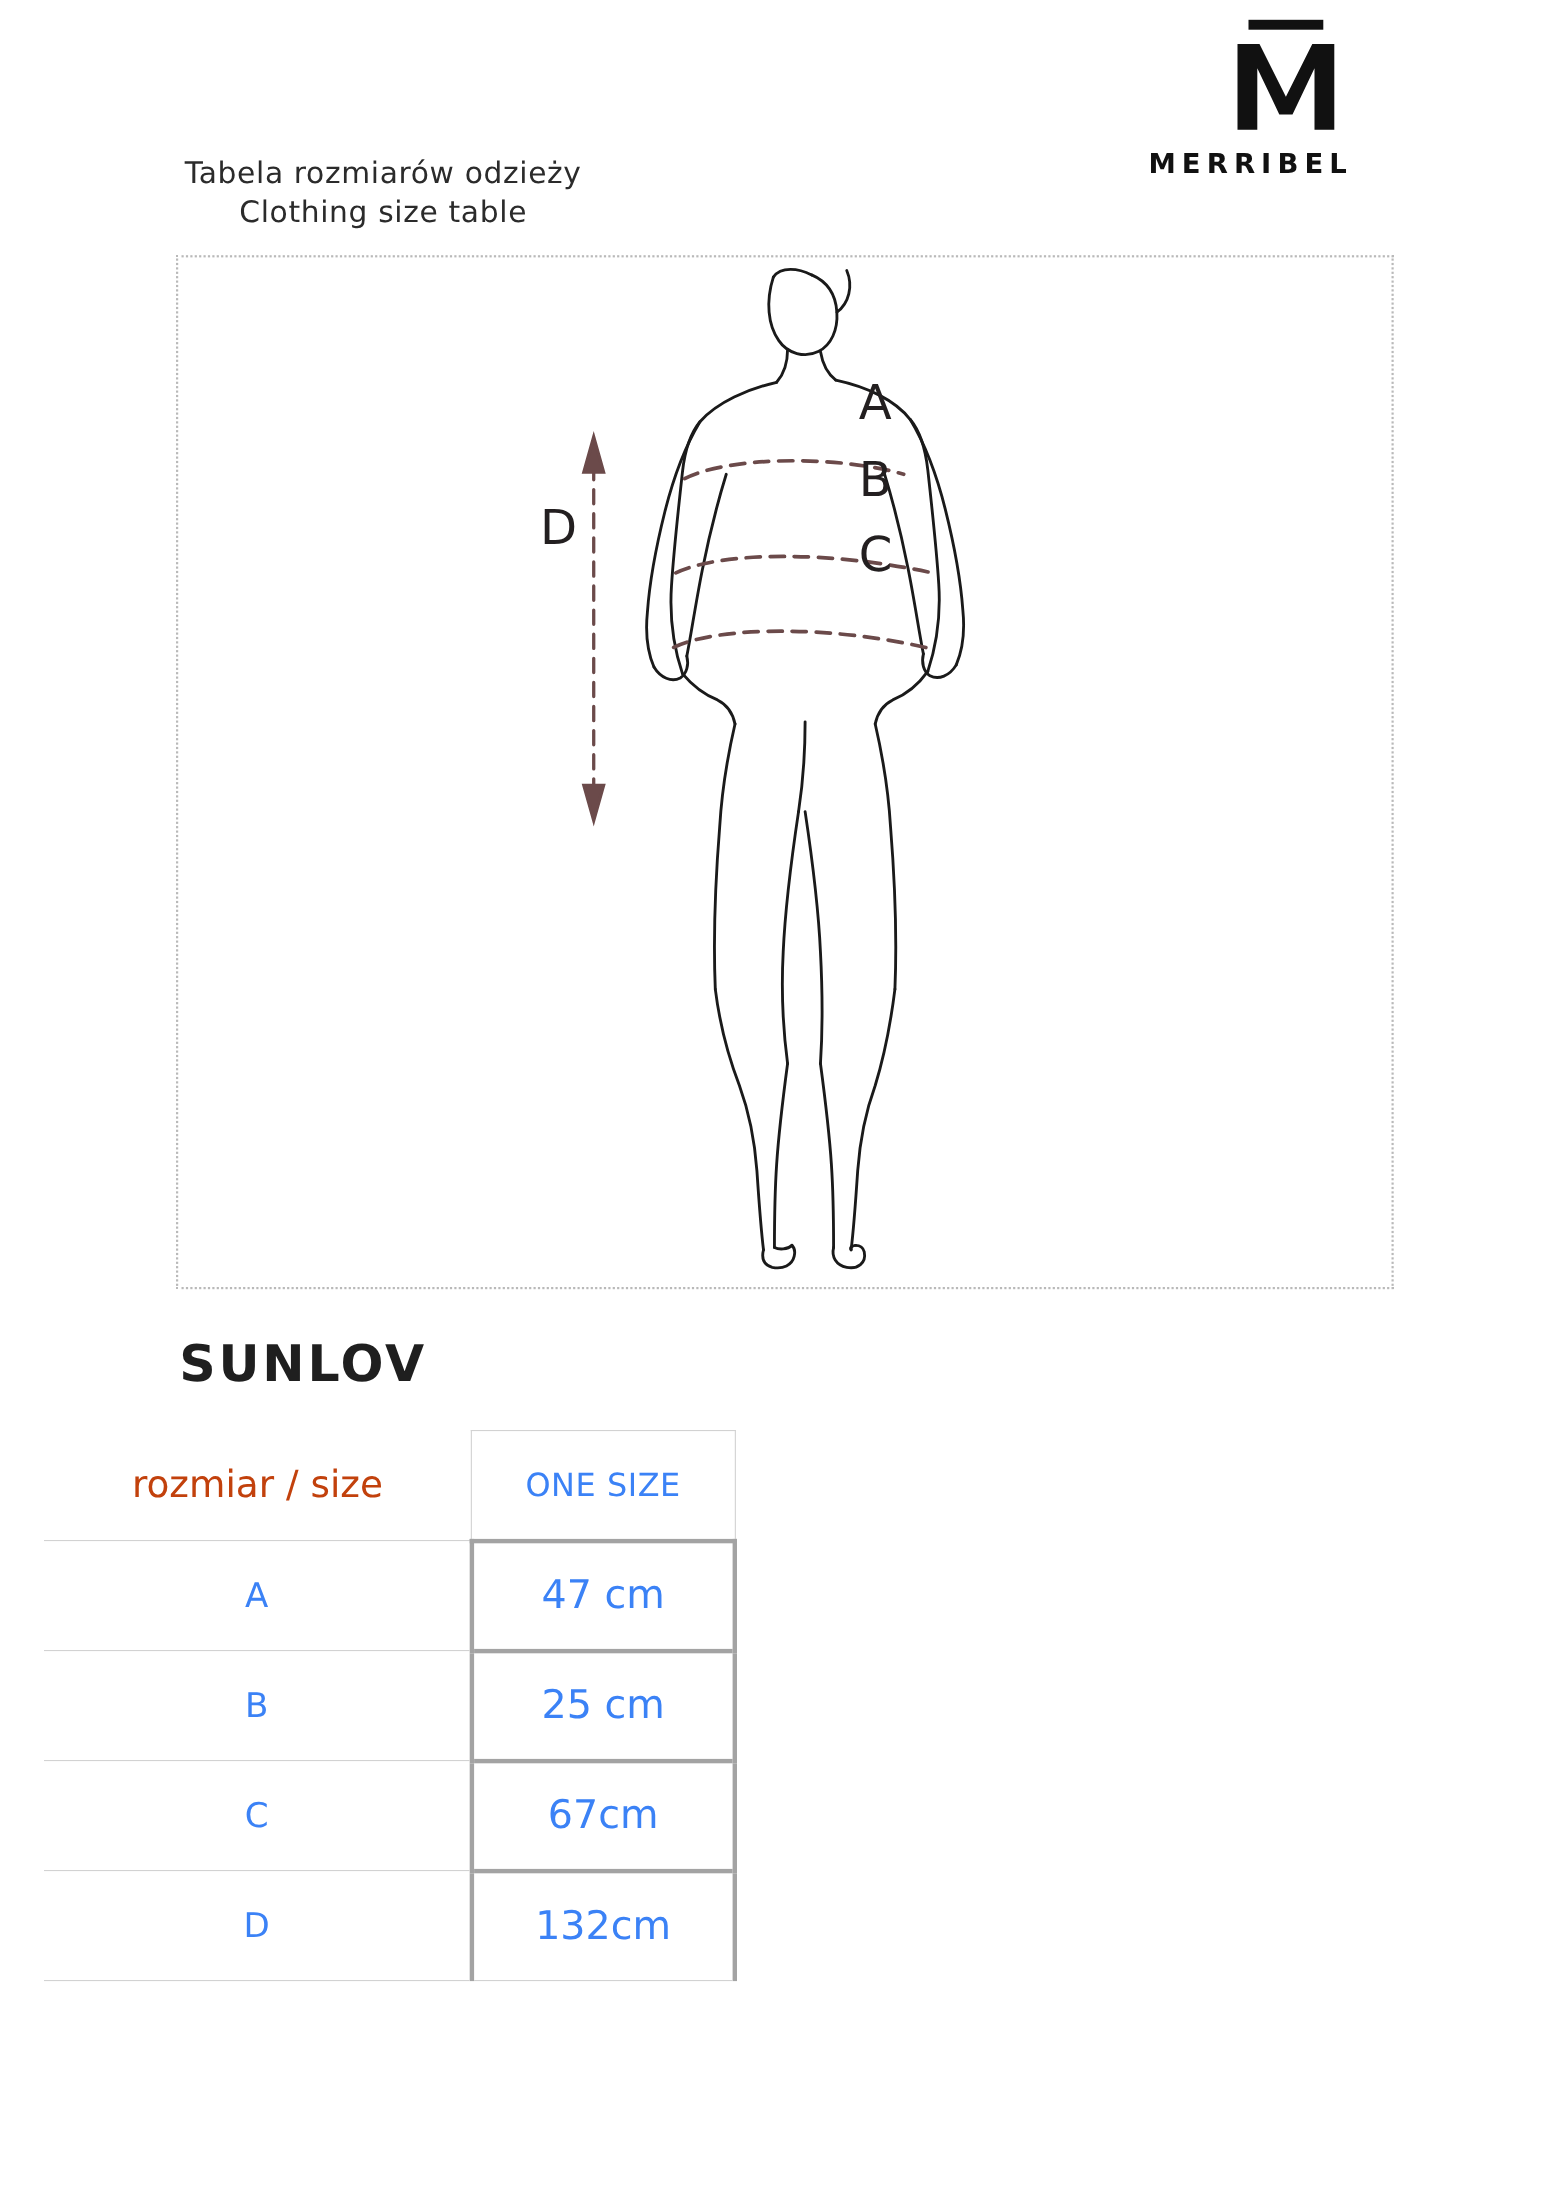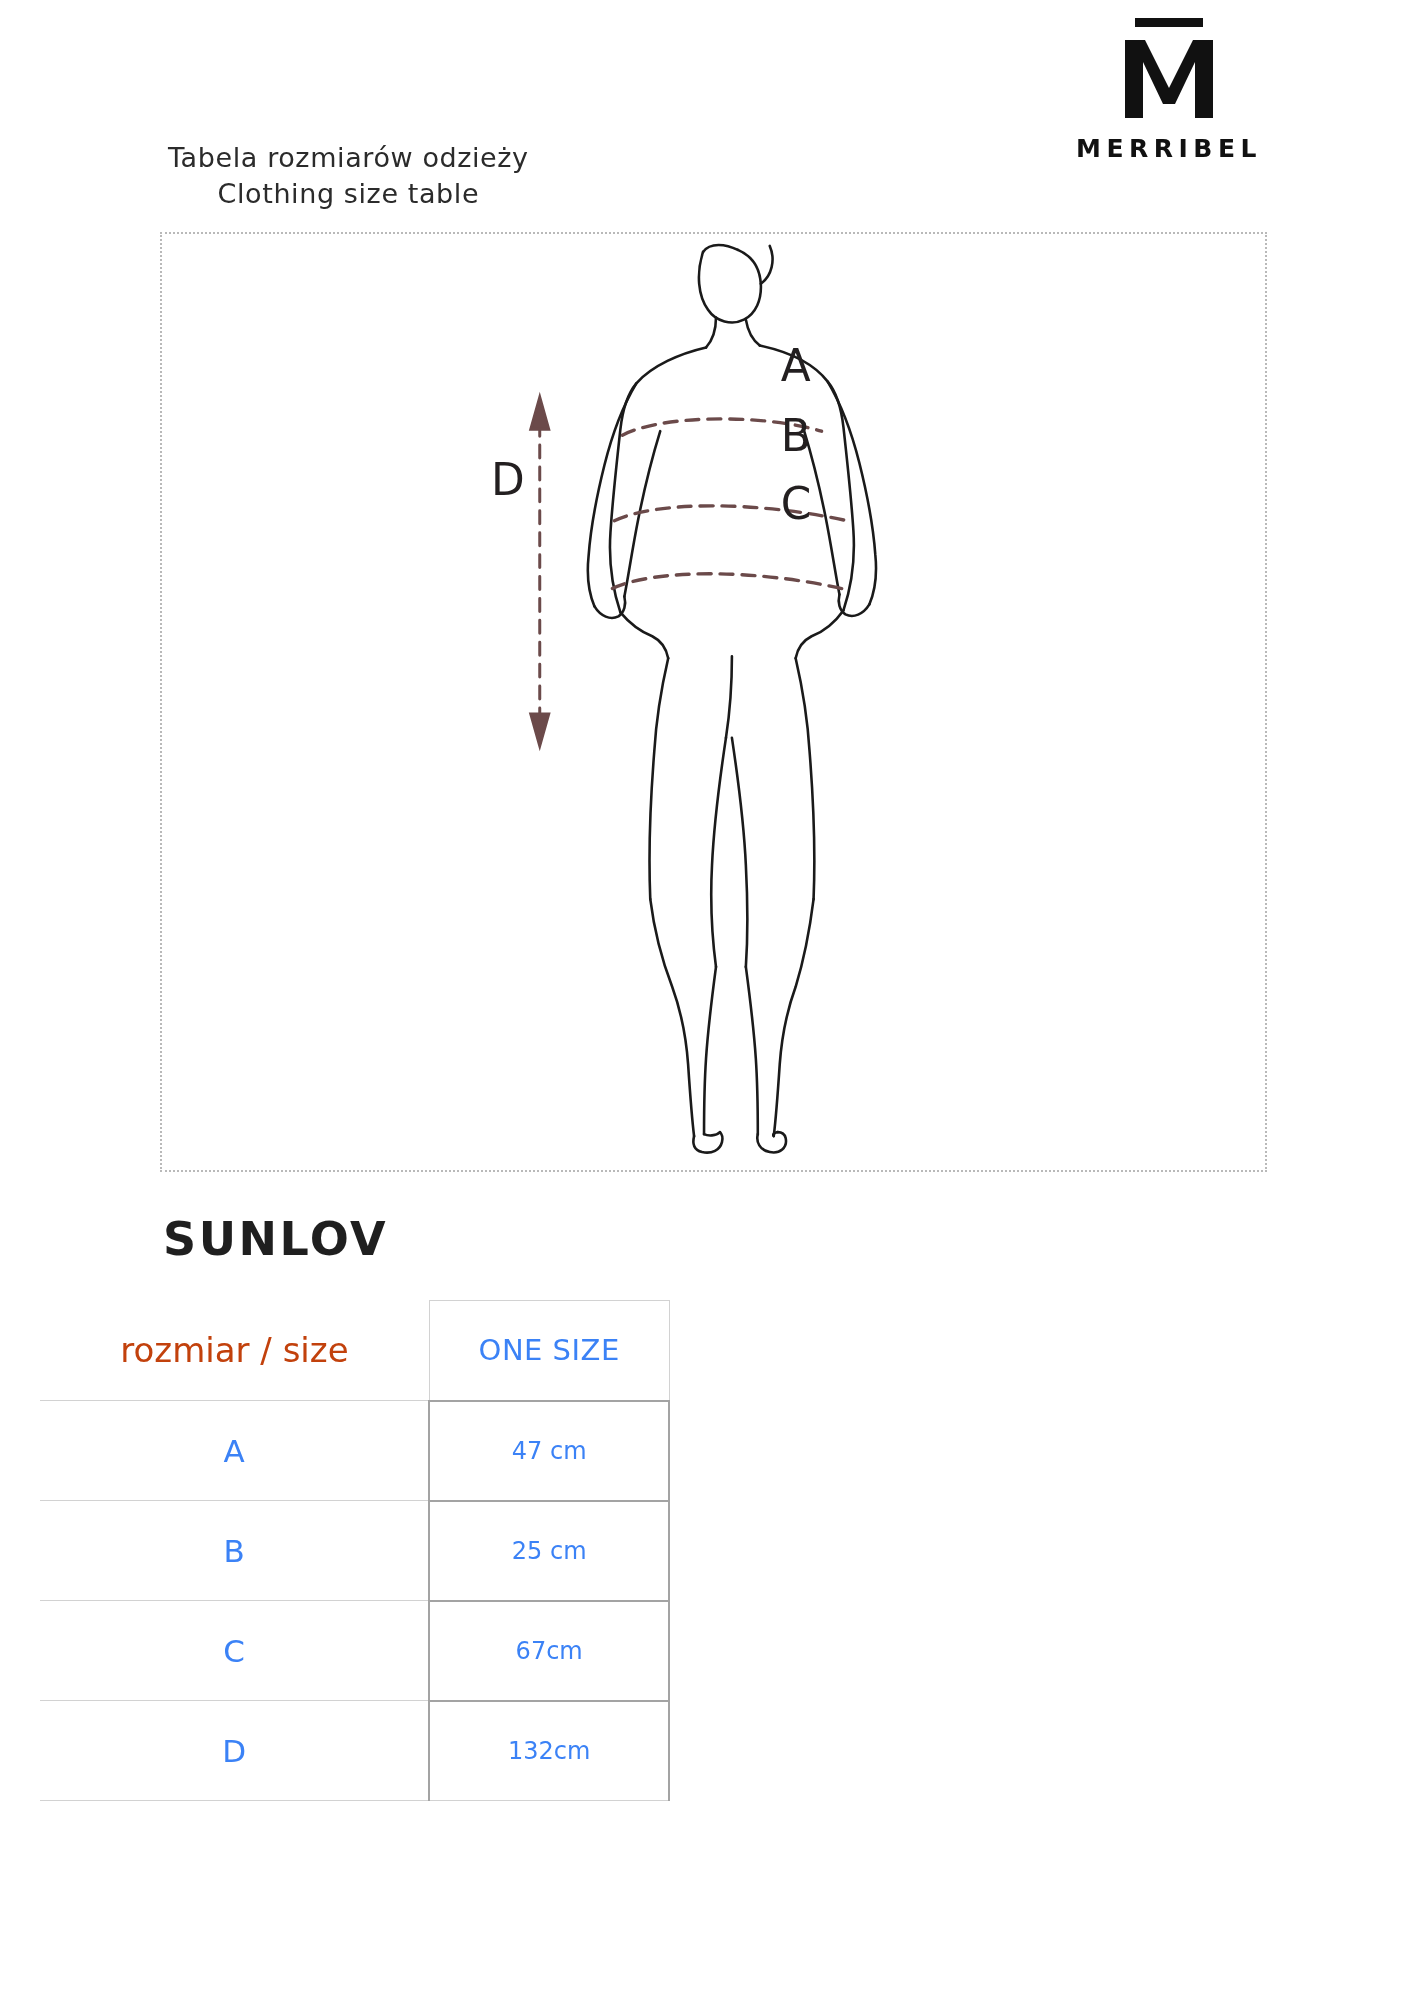--- a/index.html
+++ b/index.html
@@ -39,21 +39,20 @@
     font-weight: 400;
     white-space: nowrap;
     text-align: center;
   }
 
   .brand {
     position: absolute;
     right: 120px;
     top: 10px;
     width: 250px;
-    text-align: center;
   }
   .brand-mark {
     position: relative;
     height: 120px;
     width: 120px;
     margin: 0 auto;
   }
   .brand-name {
     font-size: 25px;
     letter-spacing: 5.5px;
@@ -119,22 +118,22 @@
     border-left: 1px solid #d2d2d2;
     border-right: 1px solid #d2d2d2;
     border-top: 1px solid #d2d2d2;
     letter-spacing: 0.5px;
   }
   .size-table tr.row td.label {
     font-size: 31px;
     border-top: 1px solid #d2d2d2;
   }
   .size-table tr.row td.value {
-    font-size: 24px;
-    border: 2px solid #a3a3a3;
+    font-size: 36px;
+    border: 4px solid #a3a3a3;
     border-bottom: 1px solid #d2d2d2;
   }
   .size-table tr.row:last-child td.label {
     border-bottom: 1px solid #d2d2d2;
   }
   .col-label { width: 390px; }
   .col-value { width: 240px; }
 </style>
 </head>
 <body>

